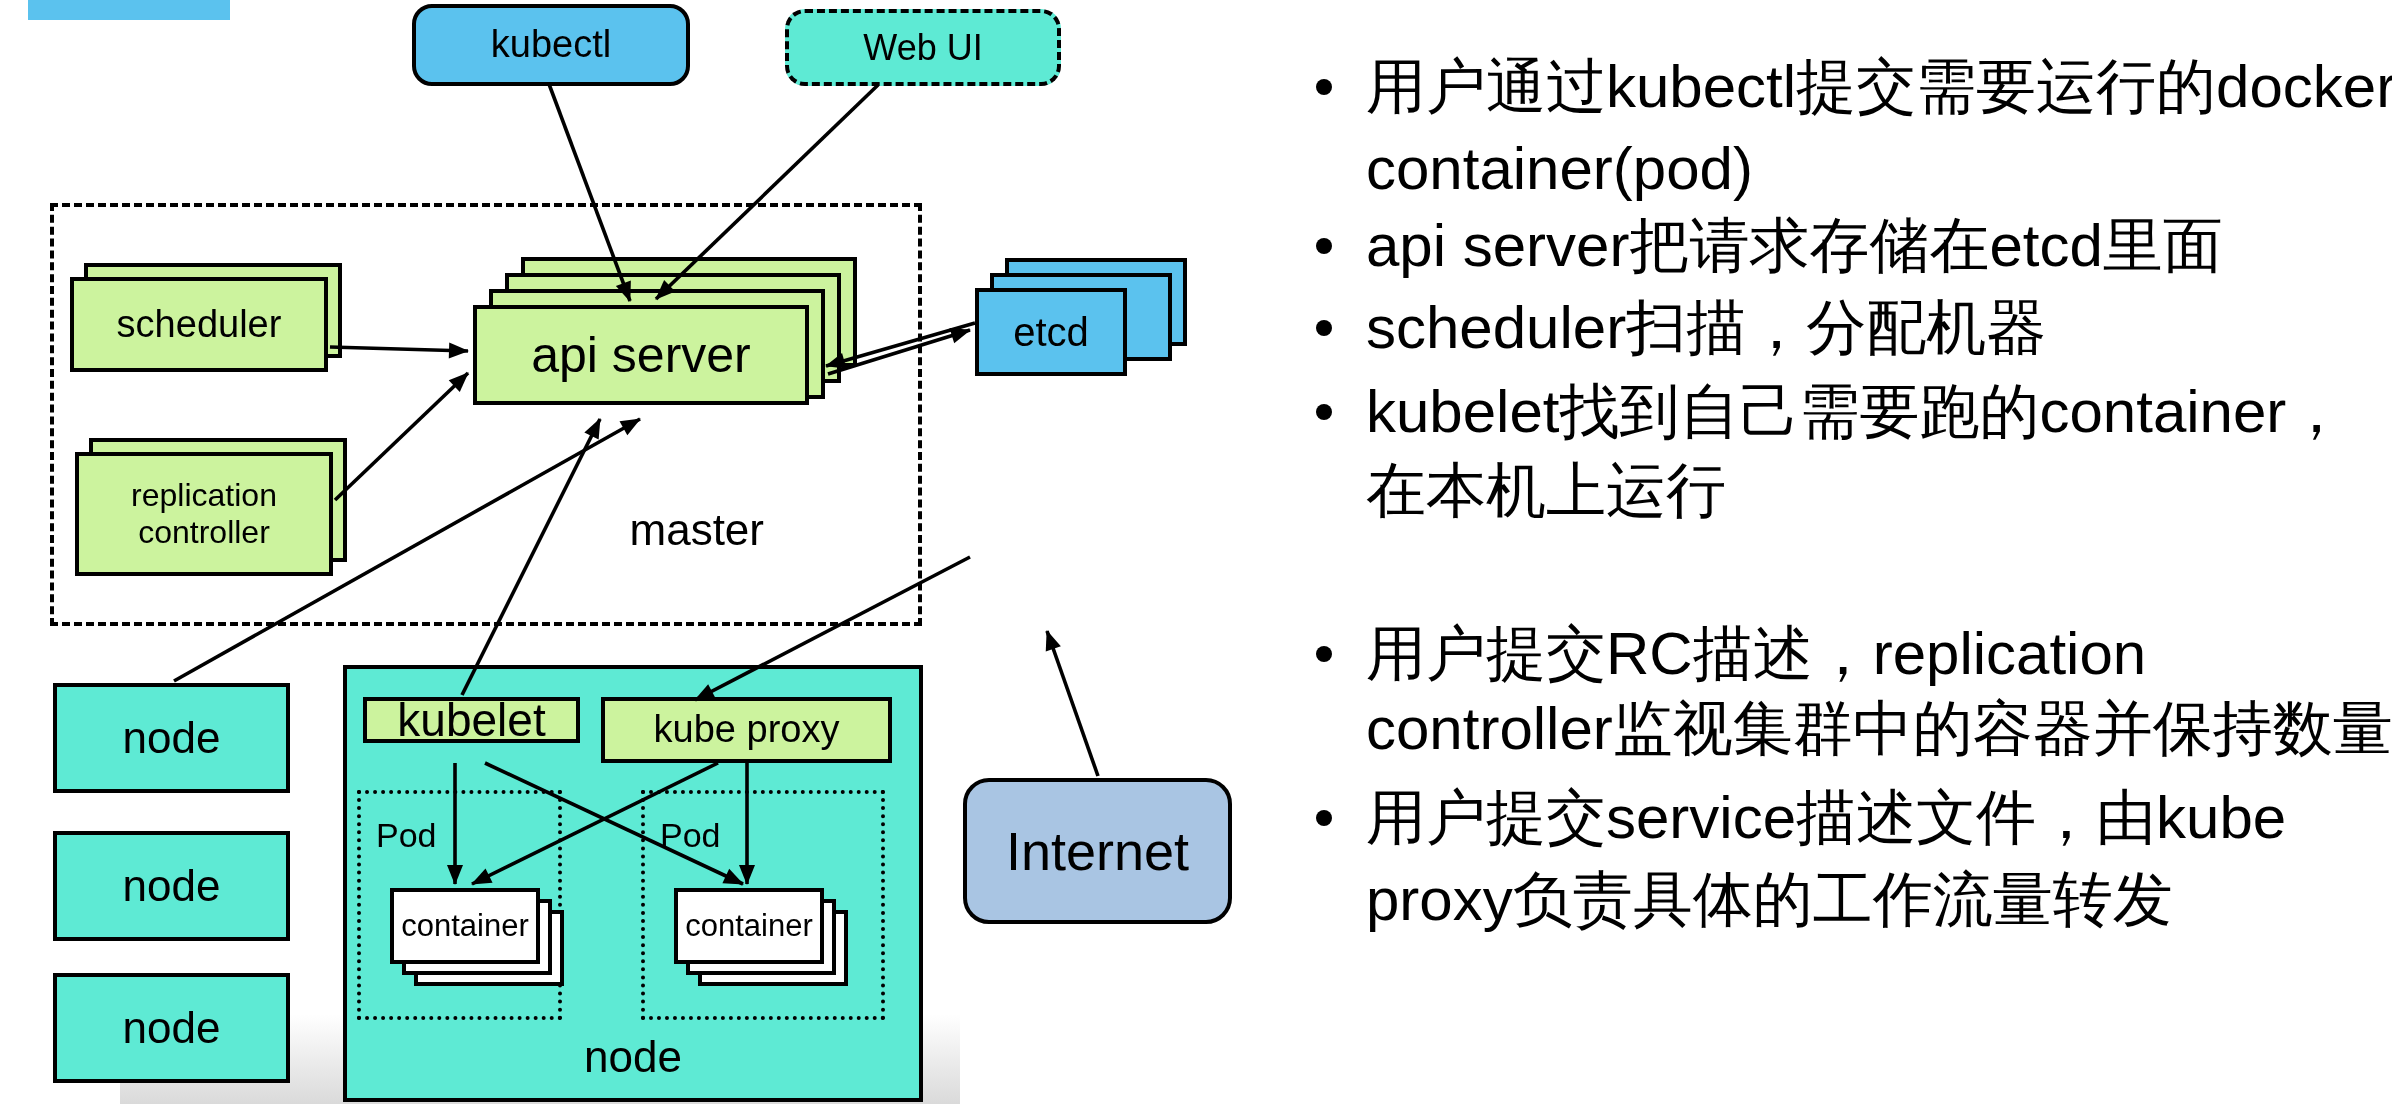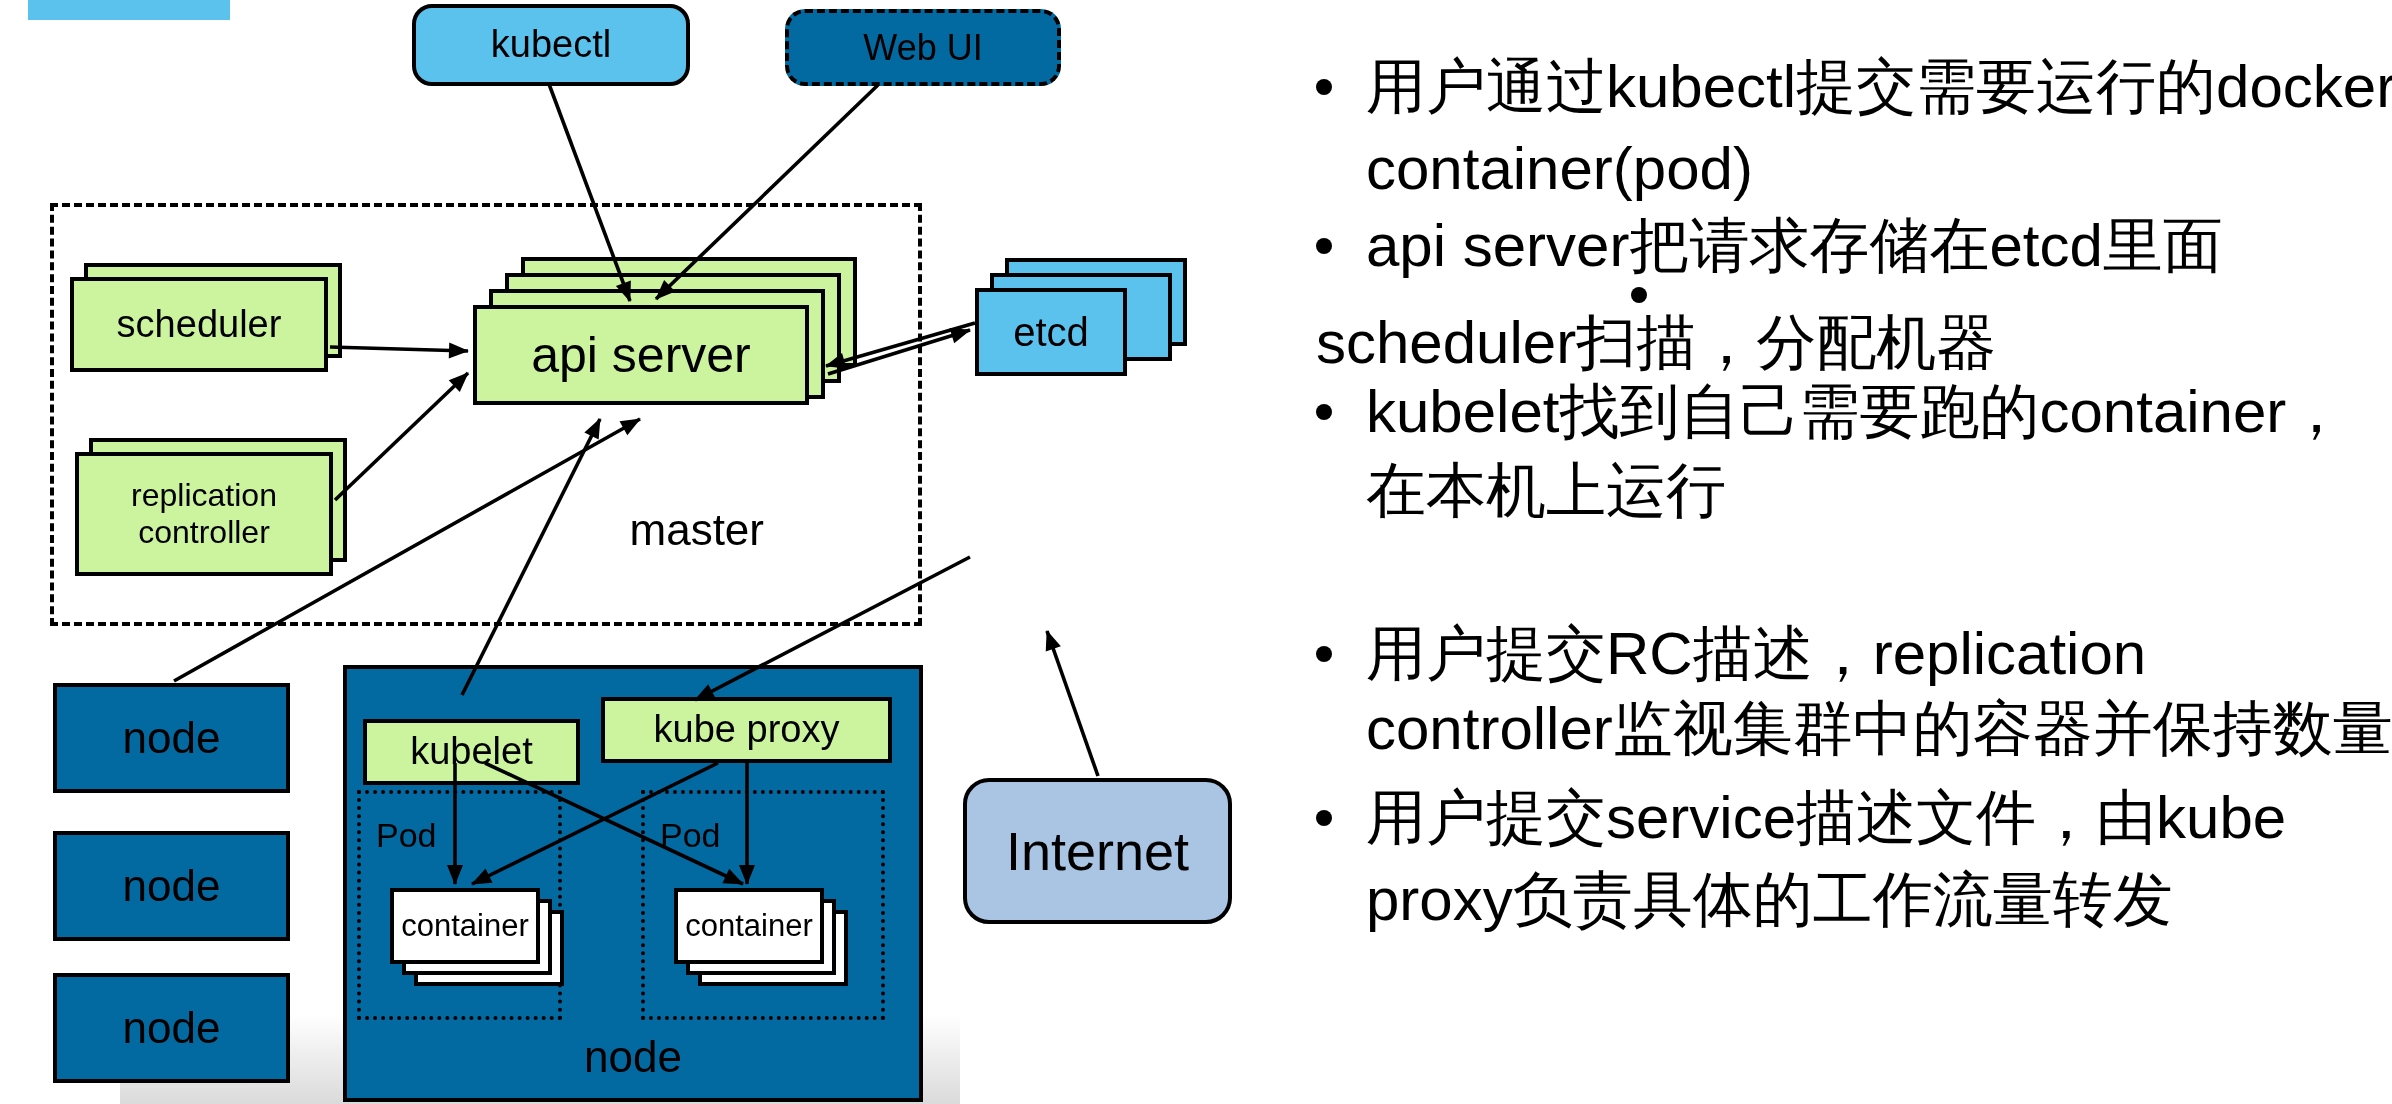--- a/index.html
+++ b/index.html
@@ -2,21 +2,21 @@
 <html><head>
 <meta charset="utf-8">
 <style>
   html,body{margin:0;padding:0;background:#fff;}
   .screen{
     position:relative;width:2392px;height:1104px;overflow:hidden;background:#ffffff;
     font-family:"Liberation Sans","DejaVu Sans",sans-serif;color:#000;padding-left:30px;
   }
   .abs{position:absolute;box-sizing:border-box;}
   .box{
-    position:absolute;box-sizing:border-box;border:4px solid #000;background:#0369a1;
+    position:absolute;box-sizing:border-box;border:4px solid #000;background:#5eead4;
     display:flex;align-items:center;justify-content:center;text-align:center;line-height:1.15;
   }
   .green{background:#ccf39e;}
   .blue{background:#5bc2ee;}
   .card{position:absolute;box-sizing:border-box;border:4px solid #000;}
   .card.front{display:flex;align-items:center;justify-content:center;text-align:center;}
   .dashedbox{border-style:dashed;background:transparent;}
   .dottedbox{border:4.5px dotted #000;background:transparent;}
   .noteline{
     position:absolute;left:1316px;height:82px;display:flex;align-items:center;
@@ -86,21 +86,21 @@
   </div>
   <div class="box" style="left:53px;top:831px;width:237px;height:110px;font-size:44px;">
     <span>node</span>
   </div>
   <div class="box" style="left:53px;top:973px;width:237px;height:110px;font-size:44px;">
     <span>node</span>
   </div>
 
   <div class="box" style="left:343px;top:665px;width:580px;height:437px;border-width:4.5px;"></div>
 
-  <div class="box green" style="left:363px;top:697px;width:217px;height:66px;font-size:38px;margin-top:22px;">
+  <div class="box green" style="left:363px;top:697px;width:217px;height:46px;font-size:46px;">
     <span>kubelet</span>
   </div>
   <div class="box green" style="left:601px;top:697px;width:291px;height:66px;font-size:38px;">
     <span>kube proxy</span>
   </div>
 
   <div class="box dottedbox" style="left:357px;top:790px;width:205px;height:230px;"></div>
   <div class="podlabel" style="left:376px;top:816px;">Pod</div>
   <div class="card" style="left:414px;top:910px;width:150px;height:76px;background:#fff;"></div>
   <div class="card" style="left:402px;top:899px;width:150px;height:76px;background:#fff;"></div>
@@ -147,21 +147,21 @@
       <span class="dot"></span>
       <span>用户通过kubectl提交需要运行的docker</span>
     </div>
     <div class="noteline cont" style="top:127px;">
       <span>container(pod)</span>
     </div>
     <div class="noteline" style="top:205px;">
       <span class="dot"></span>
       <span>api server把请求存储在etcd里面</span>
     </div>
-    <div class="noteline" style="top:287px;flex-direction:column;">
+    <div class="noteline" style="top:287px;">
       <span class="dot"></span>
       <span>scheduler扫描，分配机器</span>
     </div>
     <div class="noteline" style="top:371px;">
       <span class="dot"></span>
       <span>kubelet找到自己需要跑的container，</span>
     </div>
     <div class="noteline cont" style="top:450px;">
       <span>在本机上运行</span>
     </div>

